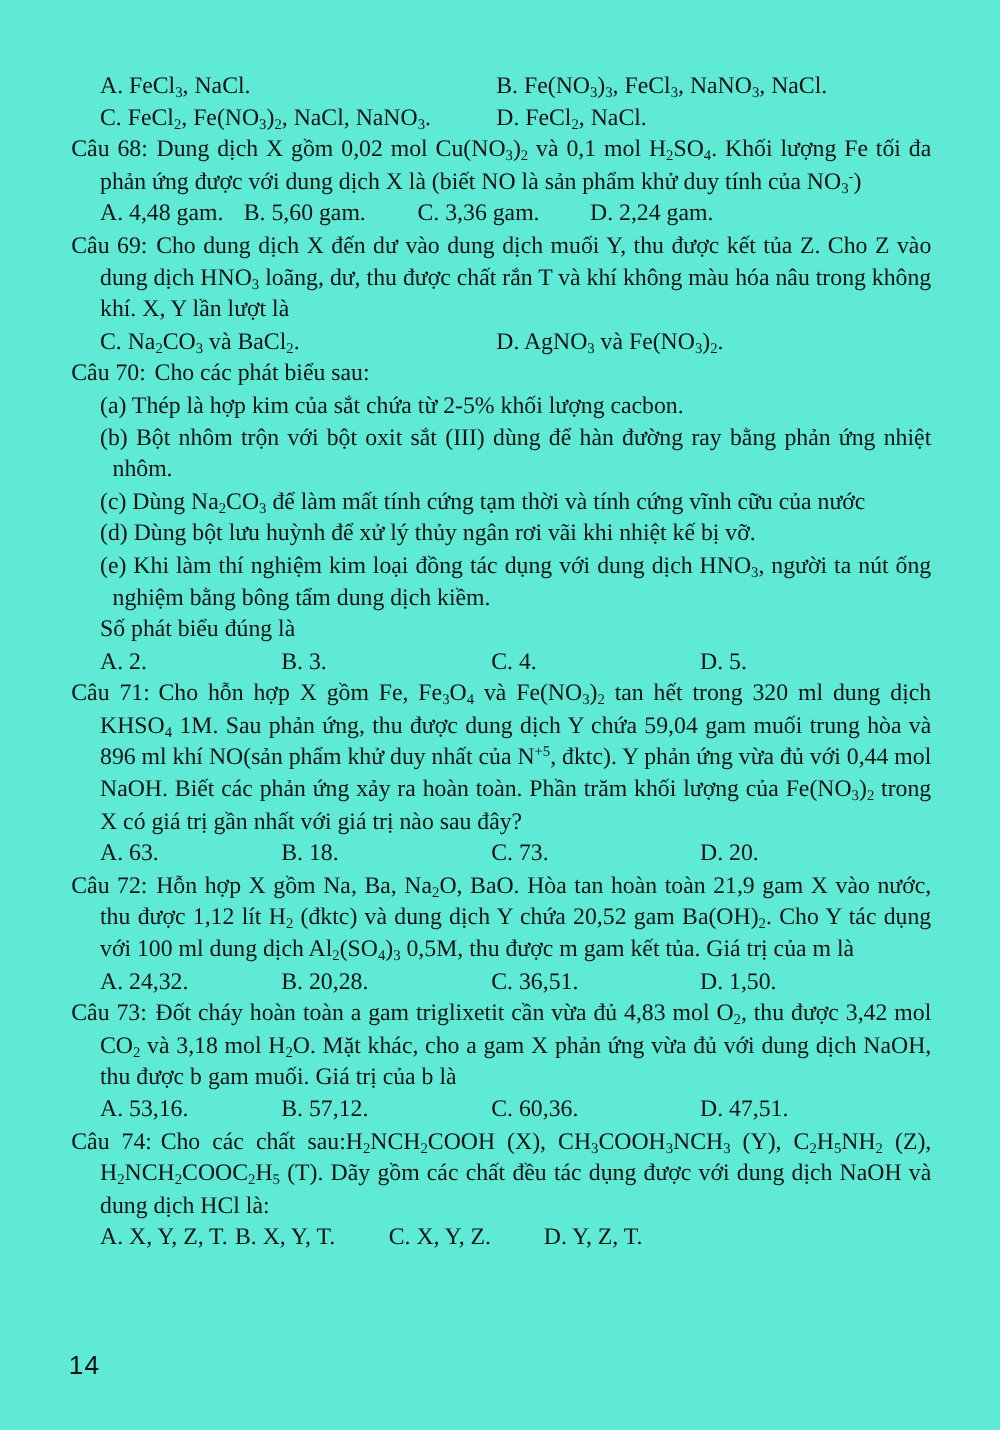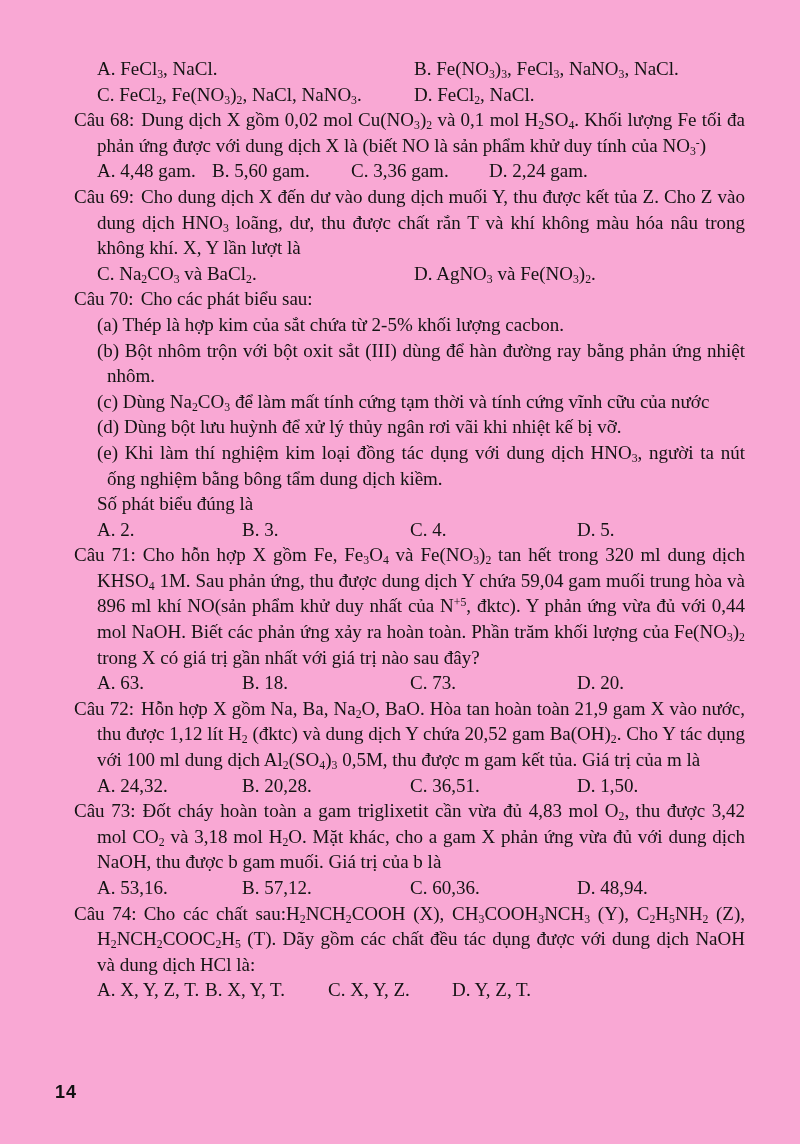--- a/index.html
+++ b/index.html
@@ -1,21 +1,21 @@
 <!DOCTYPE html>
 <html><head>
 <meta charset="utf-8">
 <style>
   html,body{margin:0;padding:0;background:#e8e8e8;}
   .page{
     position:relative;
     width:800px;height:1144px;
-    background:#f9a8d4;
+    background:#5eead4;
     box-sizing:border-box;
-    padding:56px 55px 0 74px;
+    padding:56px 55px 0 57px;
     font-family:"Liberation Serif","DejaVu Serif",serif;
     font-size:19px;
     line-height:25.6px;
     color:#141414;
     overflow:hidden;
   }
   p{margin:0;}
   b,.qlabel{font-weight:400;}
   
   .q{
@@ -37,21 +37,21 @@
   .opt2{grid-template-columns:317px auto;}
   .g68{grid-template-columns:115px 139px 138px auto;}
   .gstd{grid-template-columns:145px 168px 167px auto;}
   .g74{grid-template-columns:108px 123px 124px auto;}
   sub{font-size:62%;line-height:0;vertical-align:-0.28em;}
   sup{font-size:62%;line-height:0;vertical-align:0.5em;}
   .pageno{
     position:absolute;
     left:55px;top:1080px;
     font-family:"Liberation Sans","DejaVu Sans",sans-serif;
-    font-size:18px;font-weight:700;letter-spacing:1px;
+    font-size:21px;font-weight:400;letter-spacing:1px;
     color:#111;
   }
 </style>
 </head>
 <body>
 
 <div class="page">
 
   <div class="optrow opt2">
     <span class="opt">A. FeCl<sub>3</sub>, NaCl.</span>
@@ -104,21 +104,21 @@
     <span class="opt">B. 20,28.</span>
     <span class="opt">C. 36,51.</span>
     <span class="opt">D. 1,50.</span>
   </div>
 
   <p class="q"><b class="qlabel">Câu 73:</b><span>Đốt cháy hoàn toàn a gam triglixetit cần vừa đủ 4,83 mol O<sub>2</sub>, thu được 3,42 mol CO<sub>2</sub> và 3,18 mol H<sub>2</sub>O. Mặt khác, cho a gam X phản ứng vừa đủ với dung dịch NaOH, thu được b gam muối. Giá trị của b là</span></p>
   <div class="optrow gstd">
     <span class="opt">A. 53,16.</span>
     <span class="opt">B. 57,12.</span>
     <span class="opt">C. 60,36.</span>
-    <span class="opt">D. 48,94.</span>
+    <span class="opt">D. 47,51.</span>
   </div>
 
   <p class="q"><b class="qlabel">Câu 74:</b><span>Cho các chất sau:H<sub>2</sub>NCH<sub>2</sub>COOH (X), CH<sub>3</sub>COOH<sub>3</sub>NCH<sub>3</sub> (Y), C<sub>2</sub>H<sub>5</sub>NH<sub>2</sub> (Z), H<sub>2</sub>NCH<sub>2</sub>COOC<sub>2</sub>H<sub>5</sub> (T). Dãy gồm các chất <b>đều</b> tác dụng được với dung dịch NaOH và dung dịch HCl là:</span></p>
   <div class="optrow g74">
     <span class="opt">A. X, Y, Z, T.</span>
     <span class="opt">B. X, Y, T.</span>
     <span class="opt">C. X, Y, Z.</span>
     <span class="opt">D. Y, Z, T.</span>
   </div>
 

